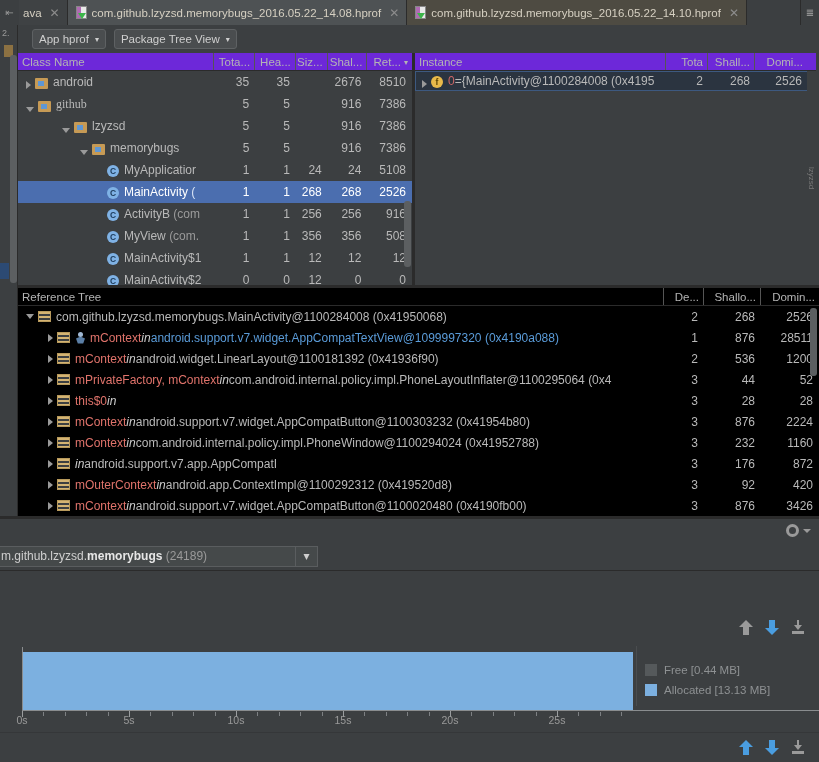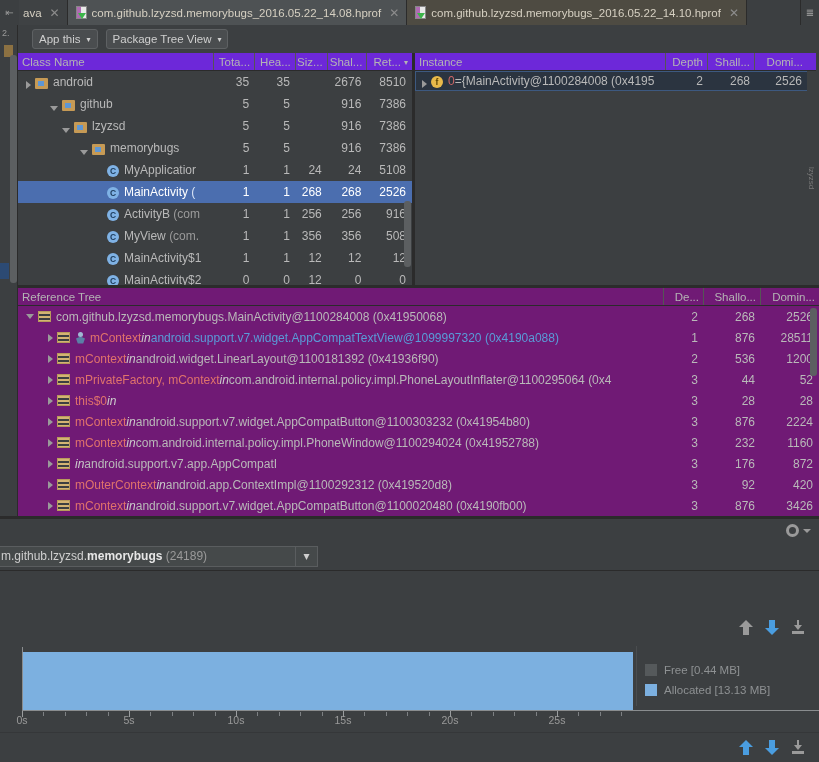--- a/index.html
+++ b/index.html
@@ -176,21 +176,21 @@
   .red { color: #cc6666; }
   .inst-side {
     position: absolute; right: 0; top: 18px; width: 9px; height: 214px;
     background: #3c3f41; writing-mode: vertical-rl;
     font-size: 8px; color: #7a7a7a; text-align: center;
   }
 
   
   .reftree {
     position: absolute; left: 18px; top: 288px; width: 801px; height: 288px;
-    background: #701a75; overflow: hidden;
+    background: #000000; overflow: hidden;
   }
   .ref-head {
     display: flex; height: 18px; align-items: stretch;
     border-bottom: 1px solid #2b2b2b; font-size: 11.5px; color: #b4b4b4;
   }
   .ref-head .th { border-right: 1px solid #555; padding: 1px 4px 0 4px;
     display: flex; align-items: center; }
   .ref-head .th.num { justify-content: flex-end; }
   .ref-head .th.last { border-right: none; }
 
@@ -375,21 +375,21 @@
 
   <div class="leftstrip">
     <div class="num">2.</div>
     <div class="ochre"></div>
     <div class="vscroll"></div>
     <div class="blueblk"></div>
   </div>
 
   <div class="toolbar">
     <div class="combo">
-      <span>App this</span>
+      <span>App hprof</span>
       <span class="caret">▾</span>
     </div>
     <div class="combo">
       <span>Package Tree View</span>
       <span class="caret">▾</span>
     </div>
   </div>
 
   <div class="upper">
 
@@ -412,21 +412,21 @@
               <span class="ficon"></span>
               <span class="nm">android</span>
             </div>
             <div class="cell-num" style="width: 41px;">35</div>
             <div class="cell-num" style="width: 41px;">35</div>
             <div class="cell-num" style="width: 32px;"></div>
             <div class="cell-num" style="width: 40px;">2676</div>
             <div class="cell-num" style="width: 45px;">8510</div>
           </div>
           <div class="row">
-            <div class="cell-name" style="width: 198px; padding-left: 32px;">
+            <div class="cell-name" style="width: 198px; padding-left: 8px; font-family: Liberation Serif, serif;">
               <span class="twisty open"></span>
               <span class="ficon"></span>
               <span class="nm">github</span>
             </div>
             <div class="cell-num" style="width: 41px;">5</div>
             <div class="cell-num" style="width: 41px;">5</div>
             <div class="cell-num" style="width: 32px;"></div>
             <div class="cell-num" style="width: 40px;">916</div>
             <div class="cell-num" style="width: 45px;">7386</div>
           </div>
@@ -526,21 +526,21 @@
             <div class="cell-num" style="width: 40px;">0</div>
             <div class="cell-num" style="width: 45px;">0</div>
           </div>
         </div>
       <div class="vsb" style="top:148px;height:66px"></div>
     </div>
 
     <div class="pane pane-right">
       <div class="thead">
         <div class="th" style="width:251px">Instance</div>
-        <div class="th num" style="width:42px">Depth</div>
+        <div class="th num" style="width:42px">Tota</div>
         <div class="th num" style="width:47px">Shall...</div>
         <div class="th num last" style="width:52px">Domi...</div>
       </div>
       <div id="instance-rows">
           <div class="inst-row">
             <div class="cell-name" style="width: 251px; padding-left: 6px;">
               <span class="twisty closed"></span>
               <span class="iicon">f</span>
               <span class="red">0</span>
               <span> = </span>

